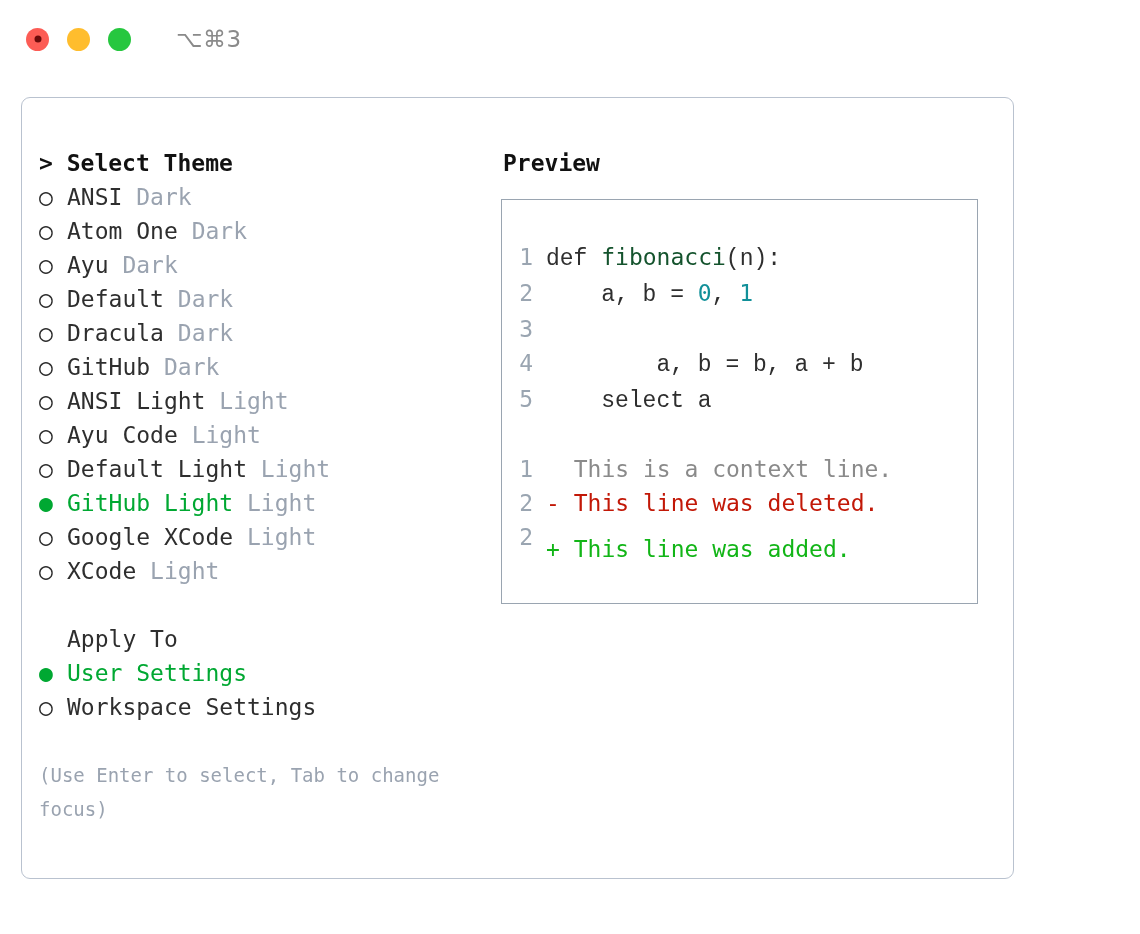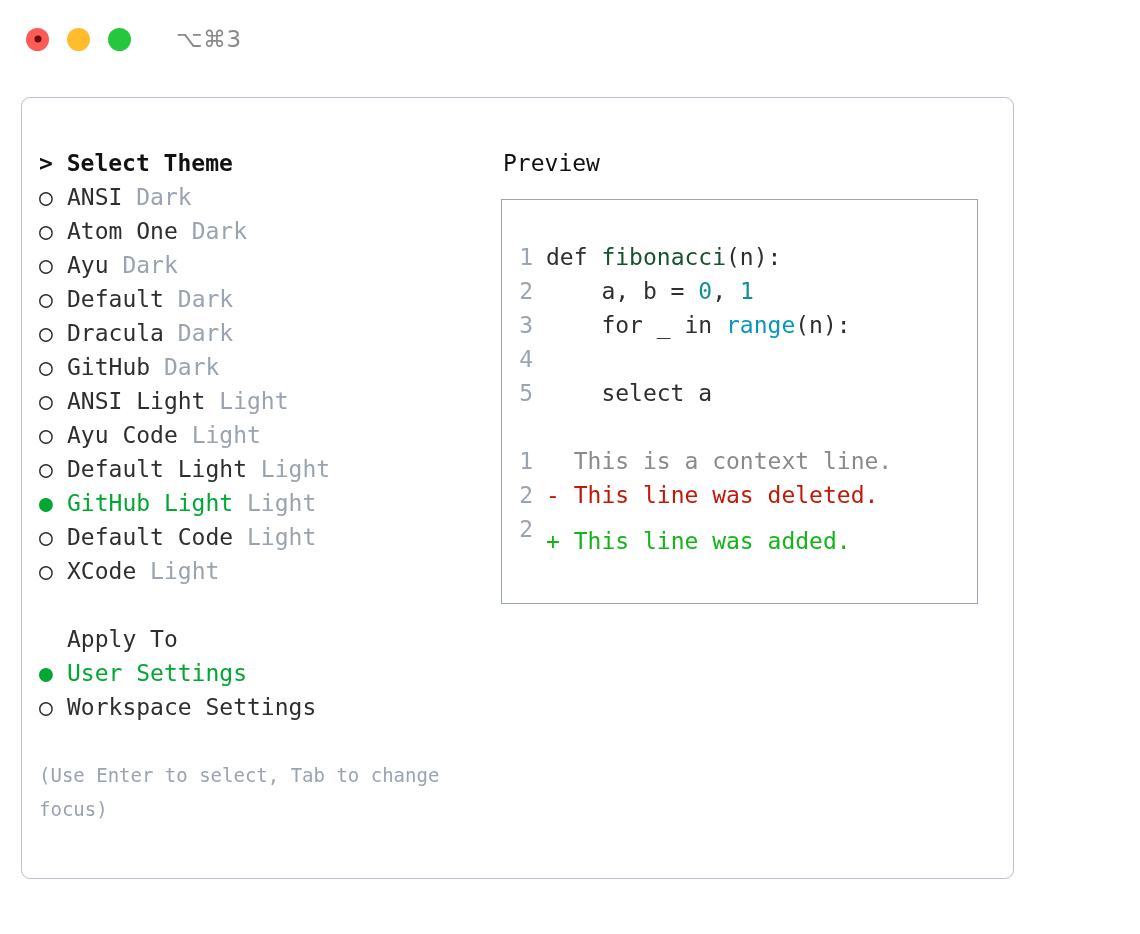--- a/index.html
+++ b/index.html
@@ -117,21 +117,21 @@
     font-size: 19px;
     line-height: 34px;
     color: #9aa3b0;
     white-space: pre-wrap;
     width: 420px;
   }
 
   
   .preview-title {
     font-size: 23px;
-    font-weight: normal;
+    font-weight: bold;
     color: #111111;
     line-height: 34px;
     margin-left: 2px;
   }
   .preview-box {
     margin-top: 19px;
     width: 477px;
     height: 405px;
     border: 1.5px solid #9aa5b1;
     box-sizing: border-box;
@@ -151,21 +151,21 @@
     text-align: right;
     color: #9aa5b1;
     padding-right: 13px;
     box-sizing: border-box;
   }
   .blankline { height: 34px; }
 
   .tok-fn   { color: #14532d; }
   .tok-num  { color: #119099; }
   .tok-bi   { color: #0598bc; }
-  .tok-plain{ color: #2e2e2e; }
+  .tok-plain{ color: #2e2e2e; font-family: Liberation Mono, monospace; }
 
   .diff-ctx { color: #8a8a8a; }
   .diff-del { color: #c21807; }
   .diff-add { color: #12b517; margin-top: 12px; }
 </style>
 </head>
 <body>
 
 <div class="window">
 
@@ -189,21 +189,21 @@
             <div class="row"><span class="bullet">○</span><span>ANSI</span><span class="muted"> Dark</span></div>
             <div class="row"><span class="bullet">○</span><span>Atom One</span><span class="muted"> Dark</span></div>
             <div class="row"><span class="bullet">○</span><span>Ayu</span><span class="muted"> Dark</span></div>
             <div class="row"><span class="bullet">○</span><span>Default</span><span class="muted"> Dark</span></div>
             <div class="row"><span class="bullet">○</span><span>Dracula</span><span class="muted"> Dark</span></div>
             <div class="row"><span class="bullet">○</span><span>GitHub</span><span class="muted"> Dark</span></div>
             <div class="row"><span class="bullet">○</span><span>ANSI Light</span><span class="muted"> Light</span></div>
             <div class="row"><span class="bullet">○</span><span>Ayu Code</span><span class="muted"> Light</span></div>
             <div class="row"><span class="bullet">○</span><span>Default Light</span><span class="muted"> Light</span></div>
             <div class="row"><span class="bullet sel">●</span><span class="sel-text">GitHub Light</span><span class="muted"> Light</span></div>
-            <div class="row"><span class="bullet">○</span><span>Default Code</span><span class="muted"> Light</span></div>
+            <div class="row"><span class="bullet">○</span><span>Google XCode</span><span class="muted"> Light</span></div>
             <div class="row"><span class="bullet">○</span><span>XCode</span><span class="muted"> Light</span></div>
           </div>
 
         <div class="spacer-sm"></div>
 
         <div class="row">
           <span class="bullet"> </span>
           <span>Apply To</span>
         </div>
 
@@ -217,22 +217,22 @@
         <div class="hint">(Use Enter to select, Tab to change focus)</div>
       </div>
 
       <div class="col-right">
         <div class="preview-title">Preview</div>
 
         <div class="preview-box">
           <div id="code-block">
               <div class="code-line"><span class="lineno">1</span><span><span class="tok-plain">def </span><span class="tok-fn">fibonacci</span><span class="tok-plain">(n):</span></span></div>
               <div class="code-line"><span class="lineno">2</span><span><span class="tok-plain">    a, b = </span><span class="tok-num">0</span><span class="tok-plain">, </span><span class="tok-num">1</span></span></div>
-              <div class="code-line"><span class="lineno">3</span><span><span class="tok-plain">    for _ in </span><span class="tok-bi">range</span><span class="tok-plain">(n):</span></span></div>
-              <div class="code-line"><span class="lineno">4</span></div>
+              <div class="code-line"><span class="lineno">3</span></div>
+              <div class="code-line"><span class="lineno">4</span><span><span class="tok-plain">        a, b = b, a + b</span></span></div>
               <div class="code-line"><span class="lineno">5</span><span><span class="tok-plain">    select a</span></span></div>
             </div>
           <div class="blankline"></div>
           <div id="diff-block">
               <div class="code-line"><span class="lineno">1</span><span class="diff-ctx"><span> </span><span> This is a context line.</span></span></div>
               <div class="code-line"><span class="lineno">2</span><span class="diff-del"><span>-</span><span> This line was deleted.</span></span></div>
               <div class="code-line"><span class="lineno">2</span><span class="diff-add"><span>+</span><span> This line was added.</span></span></div>
             </div>
         </div>
       </div>

